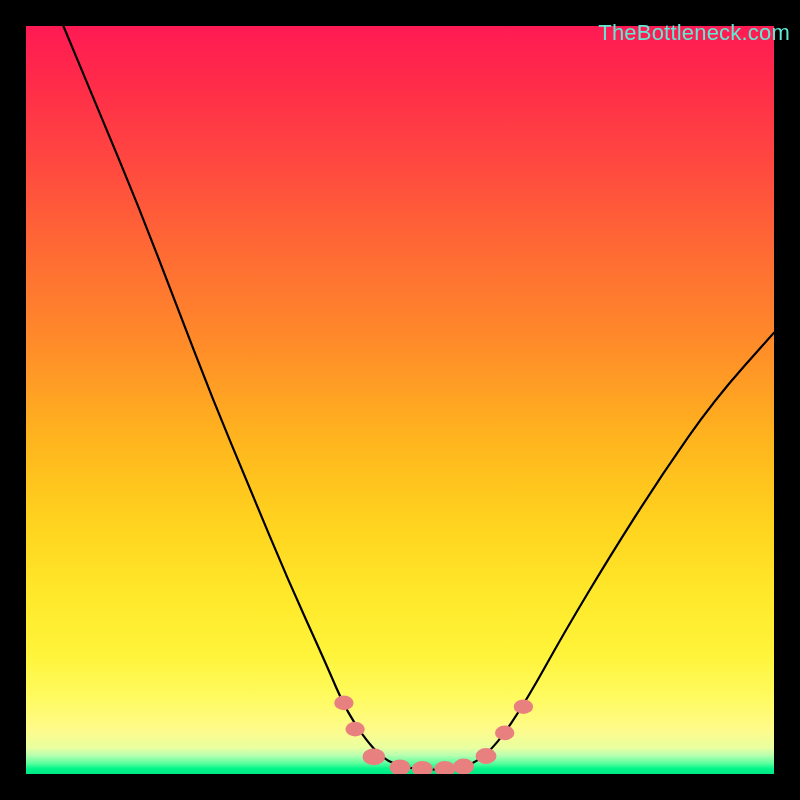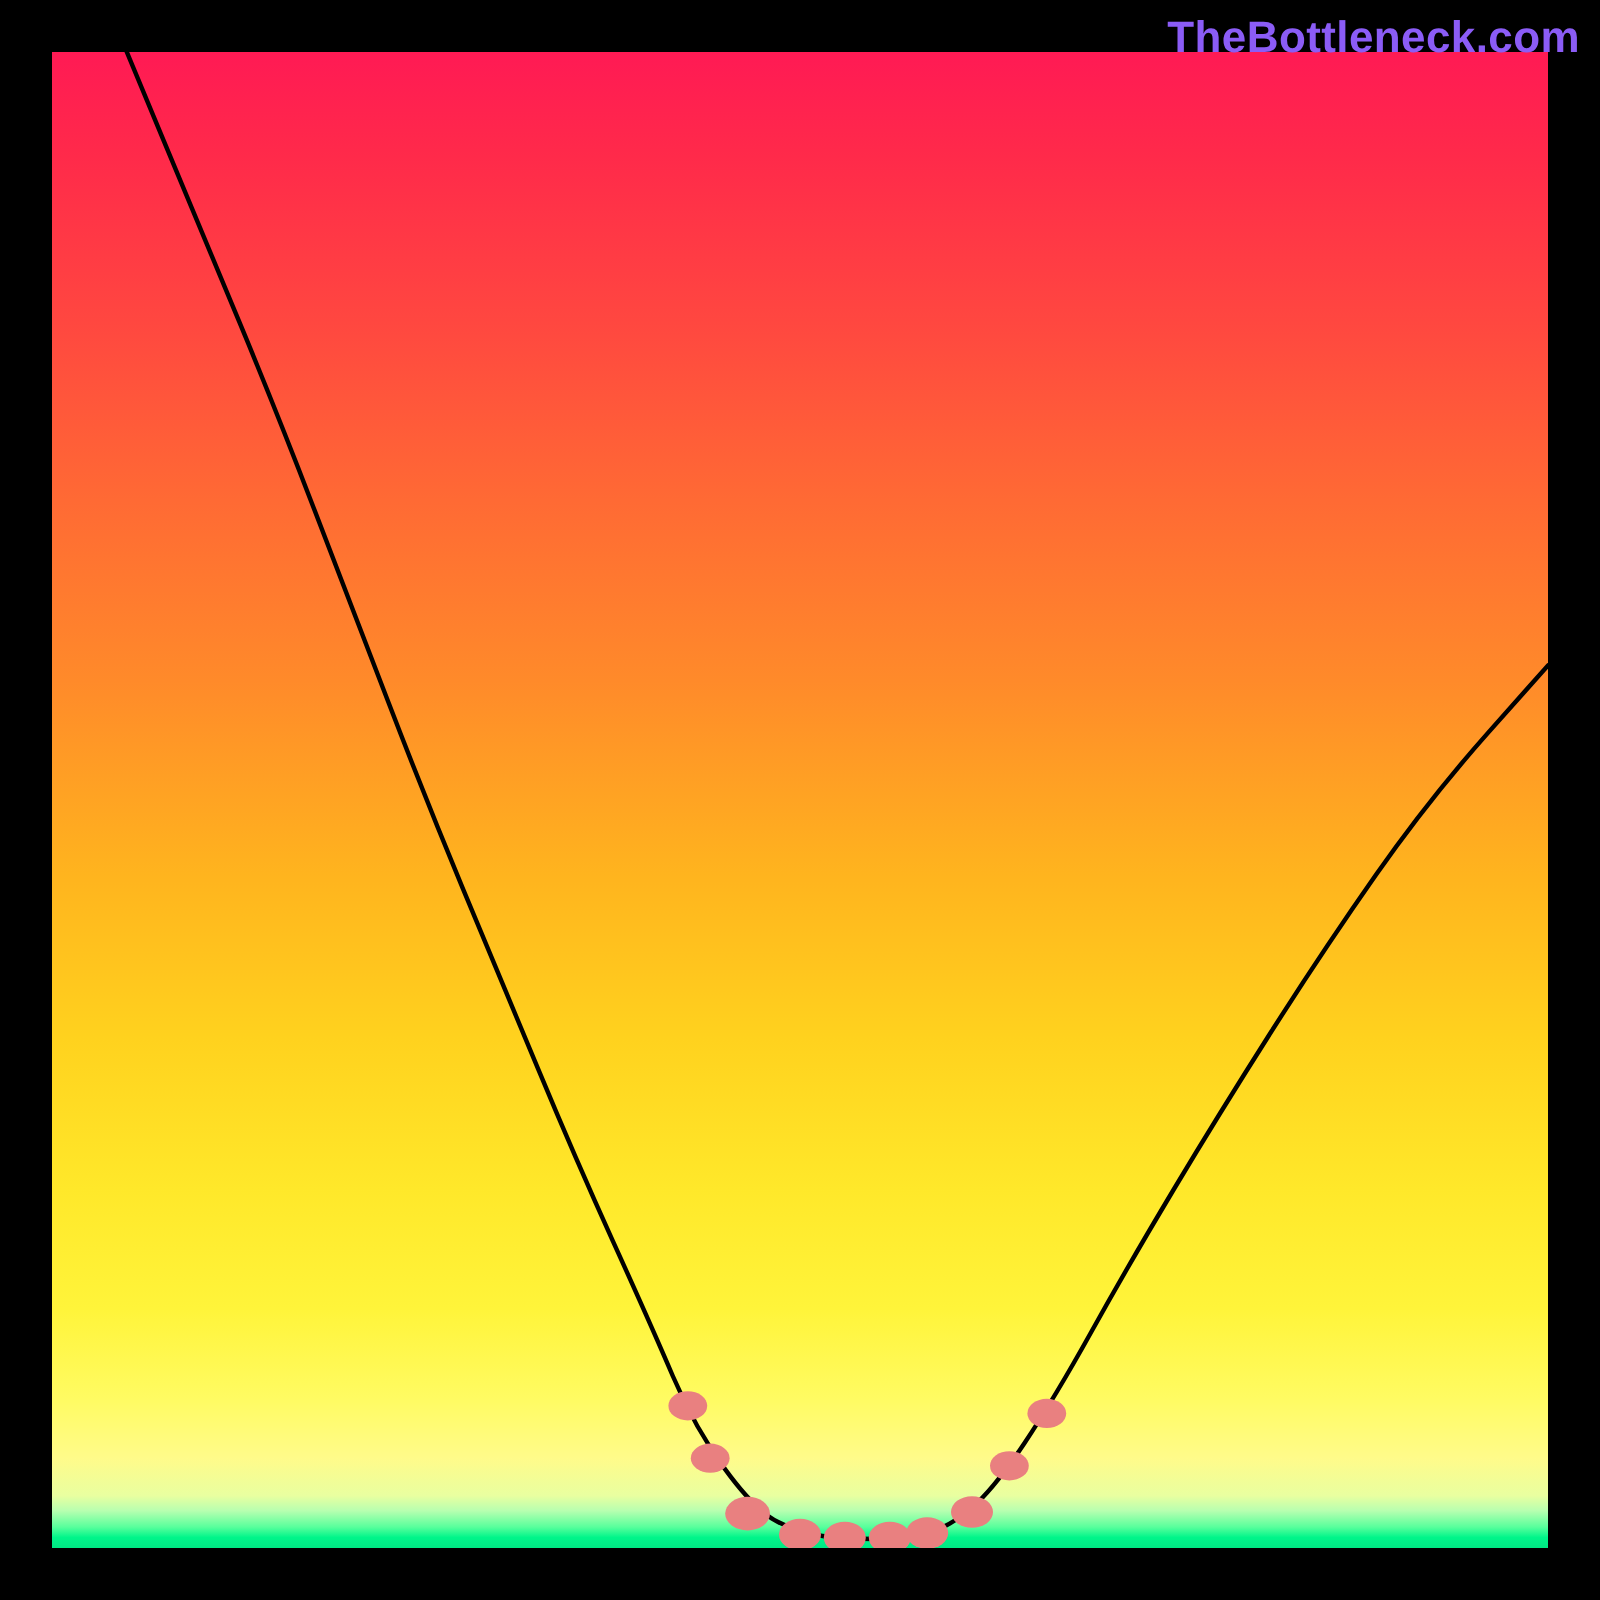--- a/index.html
+++ b/index.html
@@ -41,25 +41,25 @@
       #fffb8a 94%,
       #e9ffa0 96.5%,
       #b8ffb0 97.5%,
       #58ff9c 98.6%,
       #00f58a 99.3%,
       #00e884 100%
     );
   }
   .watermark {
     position: absolute;
-    top: 6px;
+    top: 20px;
     right: 10px;
-    color: #8b5cf6;
+    color: #5eead4;
     font-size: 22px;
-    font-weight: 700;
+    font-weight: 400;
     letter-spacing: 0.2px;
     user-select: none;
   }
   svg.overlay {
     position: absolute;
     left: 0;
     top: 0;
     width: 748px;
     height: 748px;
   }

